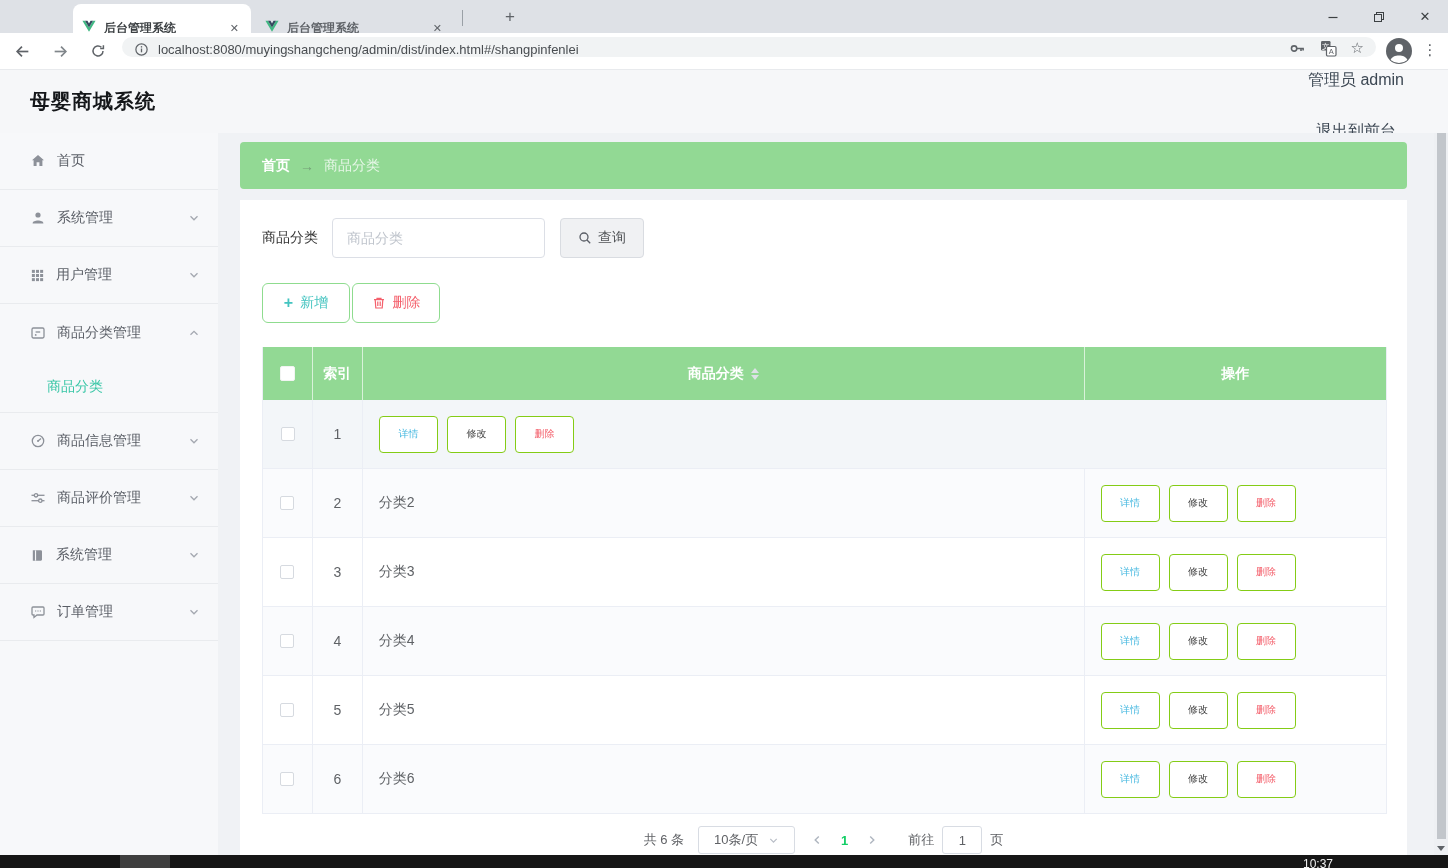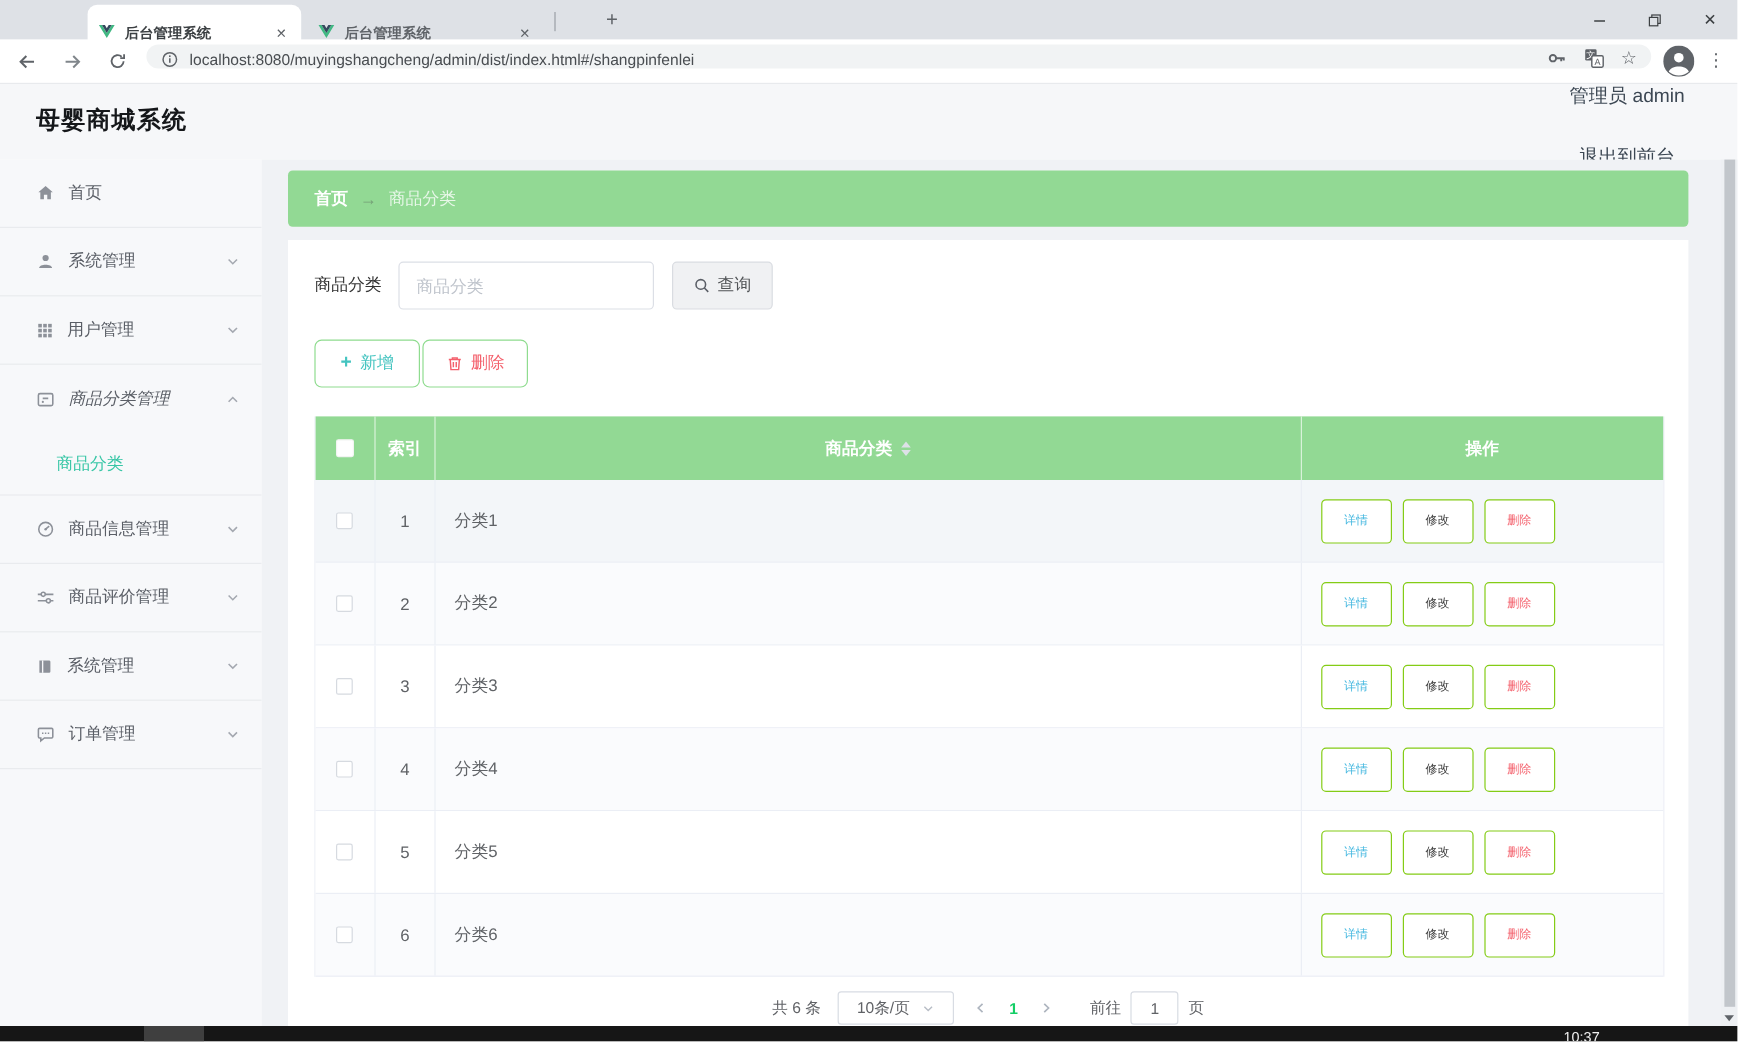--- a/index.html
+++ b/index.html
@@ -31,21 +31,21 @@
   .appheader { position:absolute; left:0; top:70px; width:1448px; height:63px; background:#f6f7f9; }
   .logo { position:absolute; left:30px; top:0; height:63px; line-height:63px; font-size:20px; font-weight:bold; color:#15171a; letter-spacing:1px; }
   .hlinks { position:absolute; right:44px; top:0; height:63px; display:flex; align-items:center; gap:30px; font-size:16px; color:#3c4753;flex-direction:column; }
 
   
   .sidebar { position:absolute; left:0; top:133px; width:218px; height:722px; background:#f7f8fa; }
   .sitem { height:57px; display:flex; align-items:center; padding:0 18px 0 30px; border-bottom:1px solid #e9ebee; font-size:14px; color:#5a5e66; }
   .sitem .lab { margin-left:11px; }
   .sitem .chev { margin-left:auto; display:flex; }
   .sgroup { border-bottom:1px solid #e9ebee; }
-  .sgroup .sitem { border-bottom:none;font-style:italic; }
+  .sgroup .sitem { border-bottom:none; }
   .subitem { height:51px; display:flex; align-items:center; padding-left:47px; font-size:14px; color:#38c6a6; }
 
   
   .main { position:absolute; left:218px; top:133px; width:1230px; height:722px; background:#f0f2f5; }
   .breadcrumb { position:absolute; left:22px; top:9px; width:1167px; height:47px; background:#92d994; border-radius:4px; display:flex; align-items:center; padding-left:22px; font-size:14px; }
   .bc-home { color:#fff; font-weight:bold; }
   .bc-arrow { margin:0 10px; color:#74a077; }
   .bc-cur { color:rgba(255,255,255,0.78); }
 
   .card { position:absolute; left:22px; top:67px; width:1167px; height:655px; background:#fff; }
@@ -395,21 +395,20 @@
             </span>
         </div>
         <div class="th col-op">操作</div>
       </div>
 
       <div class="trow hov">
         <div class="td col-cb">
             <span class="cb"></span>
           </div>
         <div class="td col-ix">1</div>
-        <div class="td col-cat cat">分类1</div>
         <div class="td col-op ops">
           <span class="op-btn op-detail">详情</span>
           <span class="op-btn op-edit">修改</span>
           <span class="op-btn op-del">删除</span>
         </div>
       </div>
 
       <div class="trow stripe">
         <div class="td col-cb">
             <span class="cb"></span>

